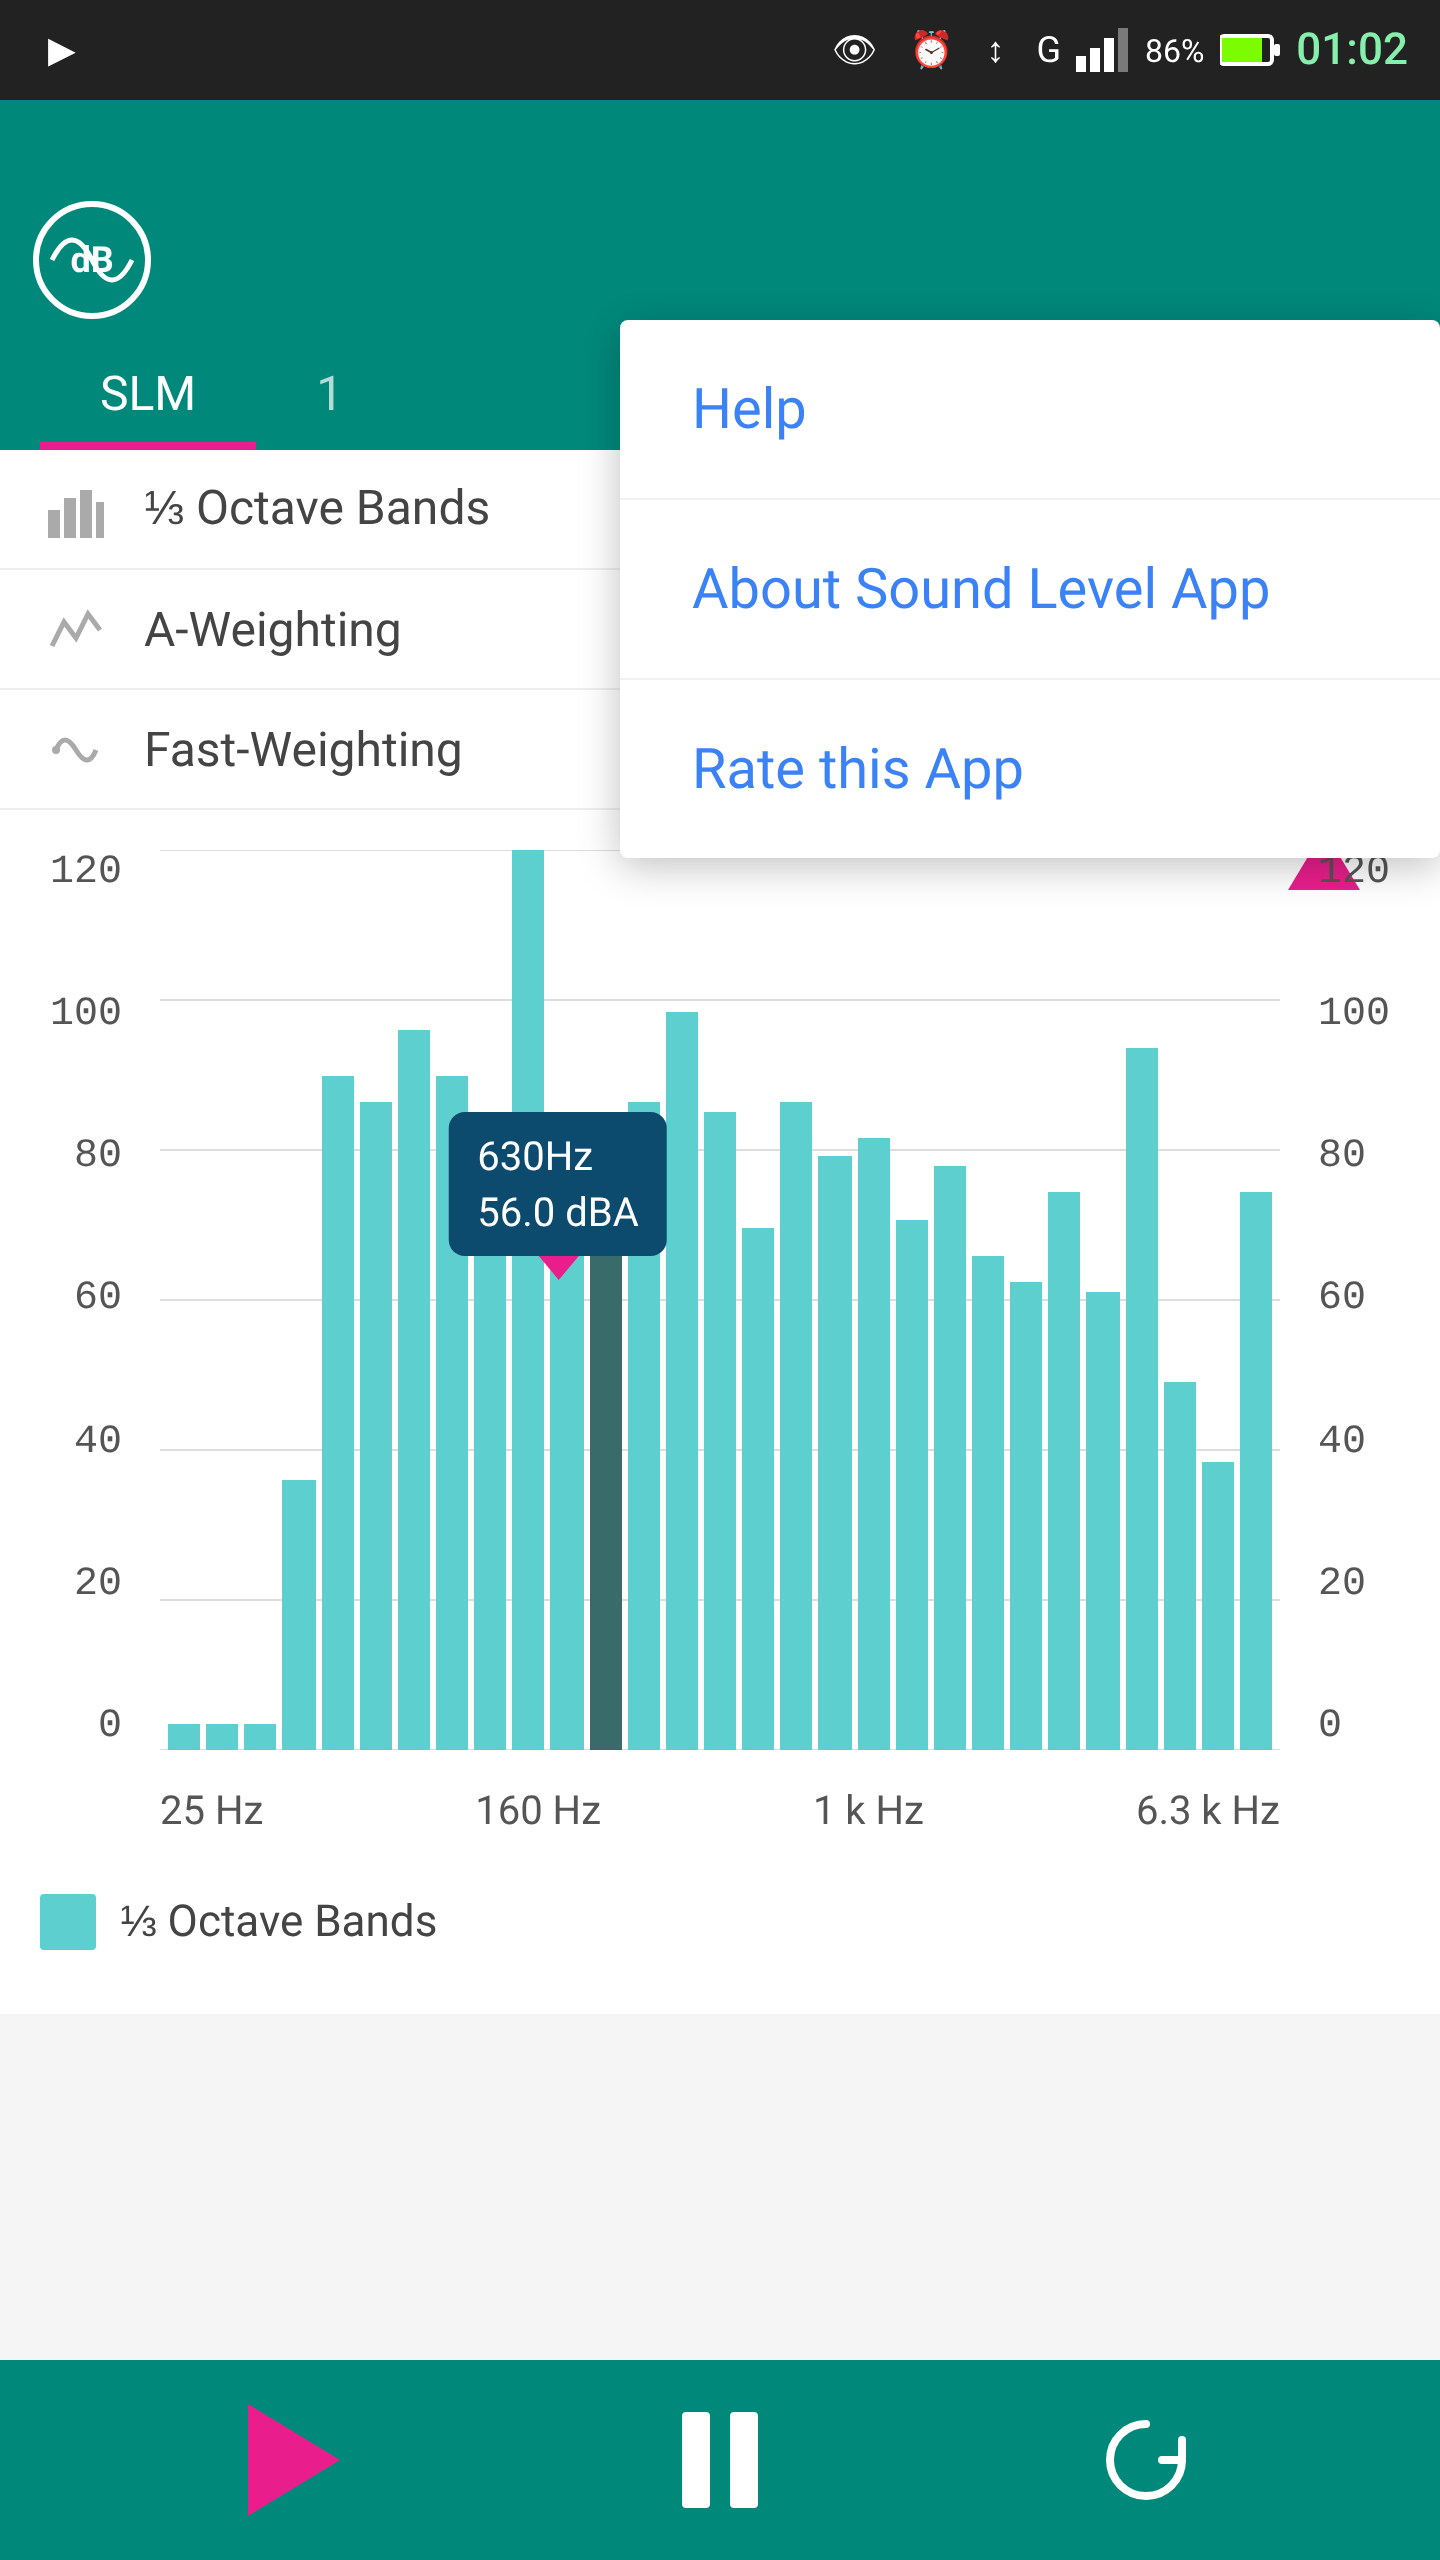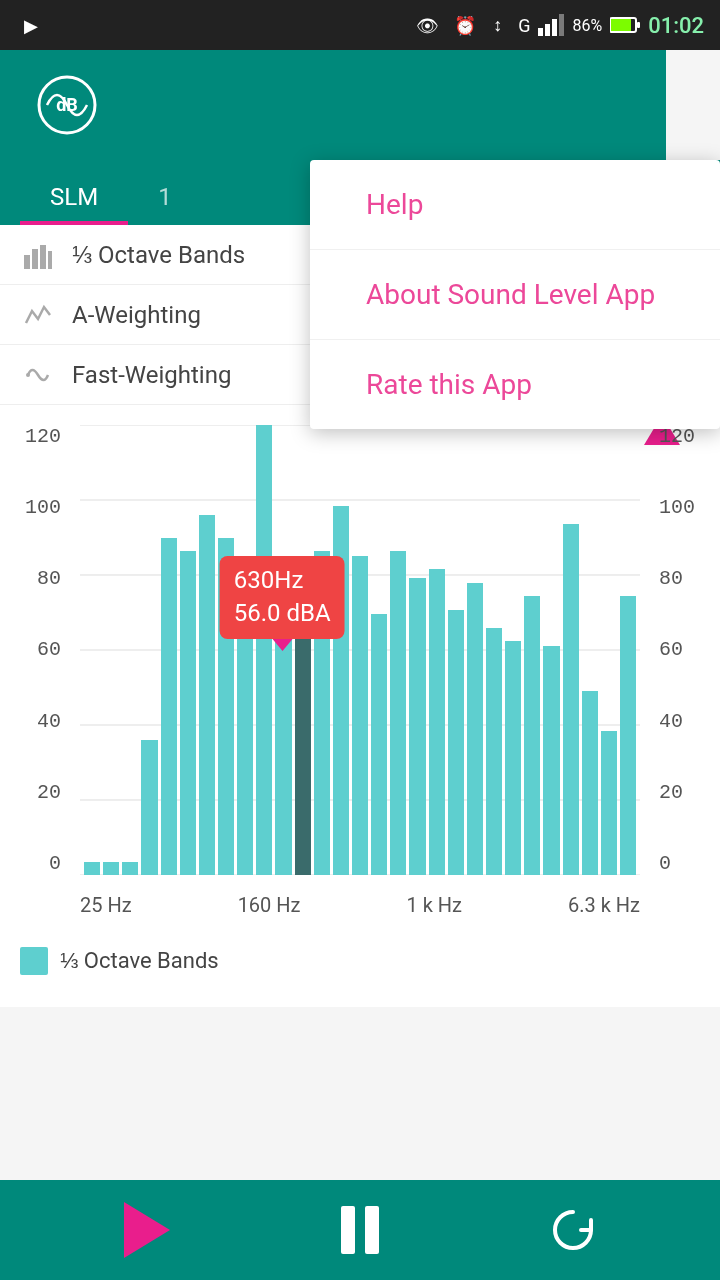--- a/index.html
+++ b/index.html
@@ -46,26 +46,26 @@
       font-size: 22px;
       font-weight: 500;
     }
     .status-battery {
       color: #fff;
       font-size: 16px;
     }
 
     
     .app-header {
-      width: 666px;
+      width: 720px;
       height: 110px;
       background: #00897B;
       display: flex;
-      align-items: center;
-      padding: 0 37px;
+      align-items: flex-end;
+      padding: 0 16px;
       position: relative;
       z-index: 90;
     }
     .app-logo {
       width: 60px;
       height: 60px;
       margin-right: 16px;
       flex-shrink: 0;
     }
     .app-title {
@@ -221,25 +221,25 @@
       background: #5ECFCF;
       position: relative;
     }
     .bar.selected {
       background: #3A6B6B;
     }
 
     
     .tooltip {
       position: absolute;
-      background: #ef4444;
+      background: #0c4a6e;
       color: #fff;
       border-radius: 8px;
       padding: 8px 14px;
-      font-size: 24px;
+      font-size: 20px;
       line-height: 1.4;
       white-space: nowrap;
       pointer-events: none;
     }
     .tooltip::after {
       content: '';
       position: absolute;
       bottom: -12px;
       left: 50%;
       transform: translateX(-50%);
@@ -271,23 +271,23 @@
       position: absolute;
       top: 160px;
       right: 0;
       width: 410px;
       background: #fff;
       box-shadow: 0 4px 20px rgba(0,0,0,0.25);
       z-index: 200;
       border-radius: 4px;
     }
     .menu-item {
-      padding: 28px 56px;
+      padding: 28px 36px;
       font-size: 28px;
-      color: #ec4899;
+      color: #3b82f6;
       cursor: pointer;
       border-bottom: 1px solid #f0f0f0;
     }
     .menu-item:last-child {
       border-bottom: none;
     }
 
     
     .bottom-bar {
       position: absolute;

